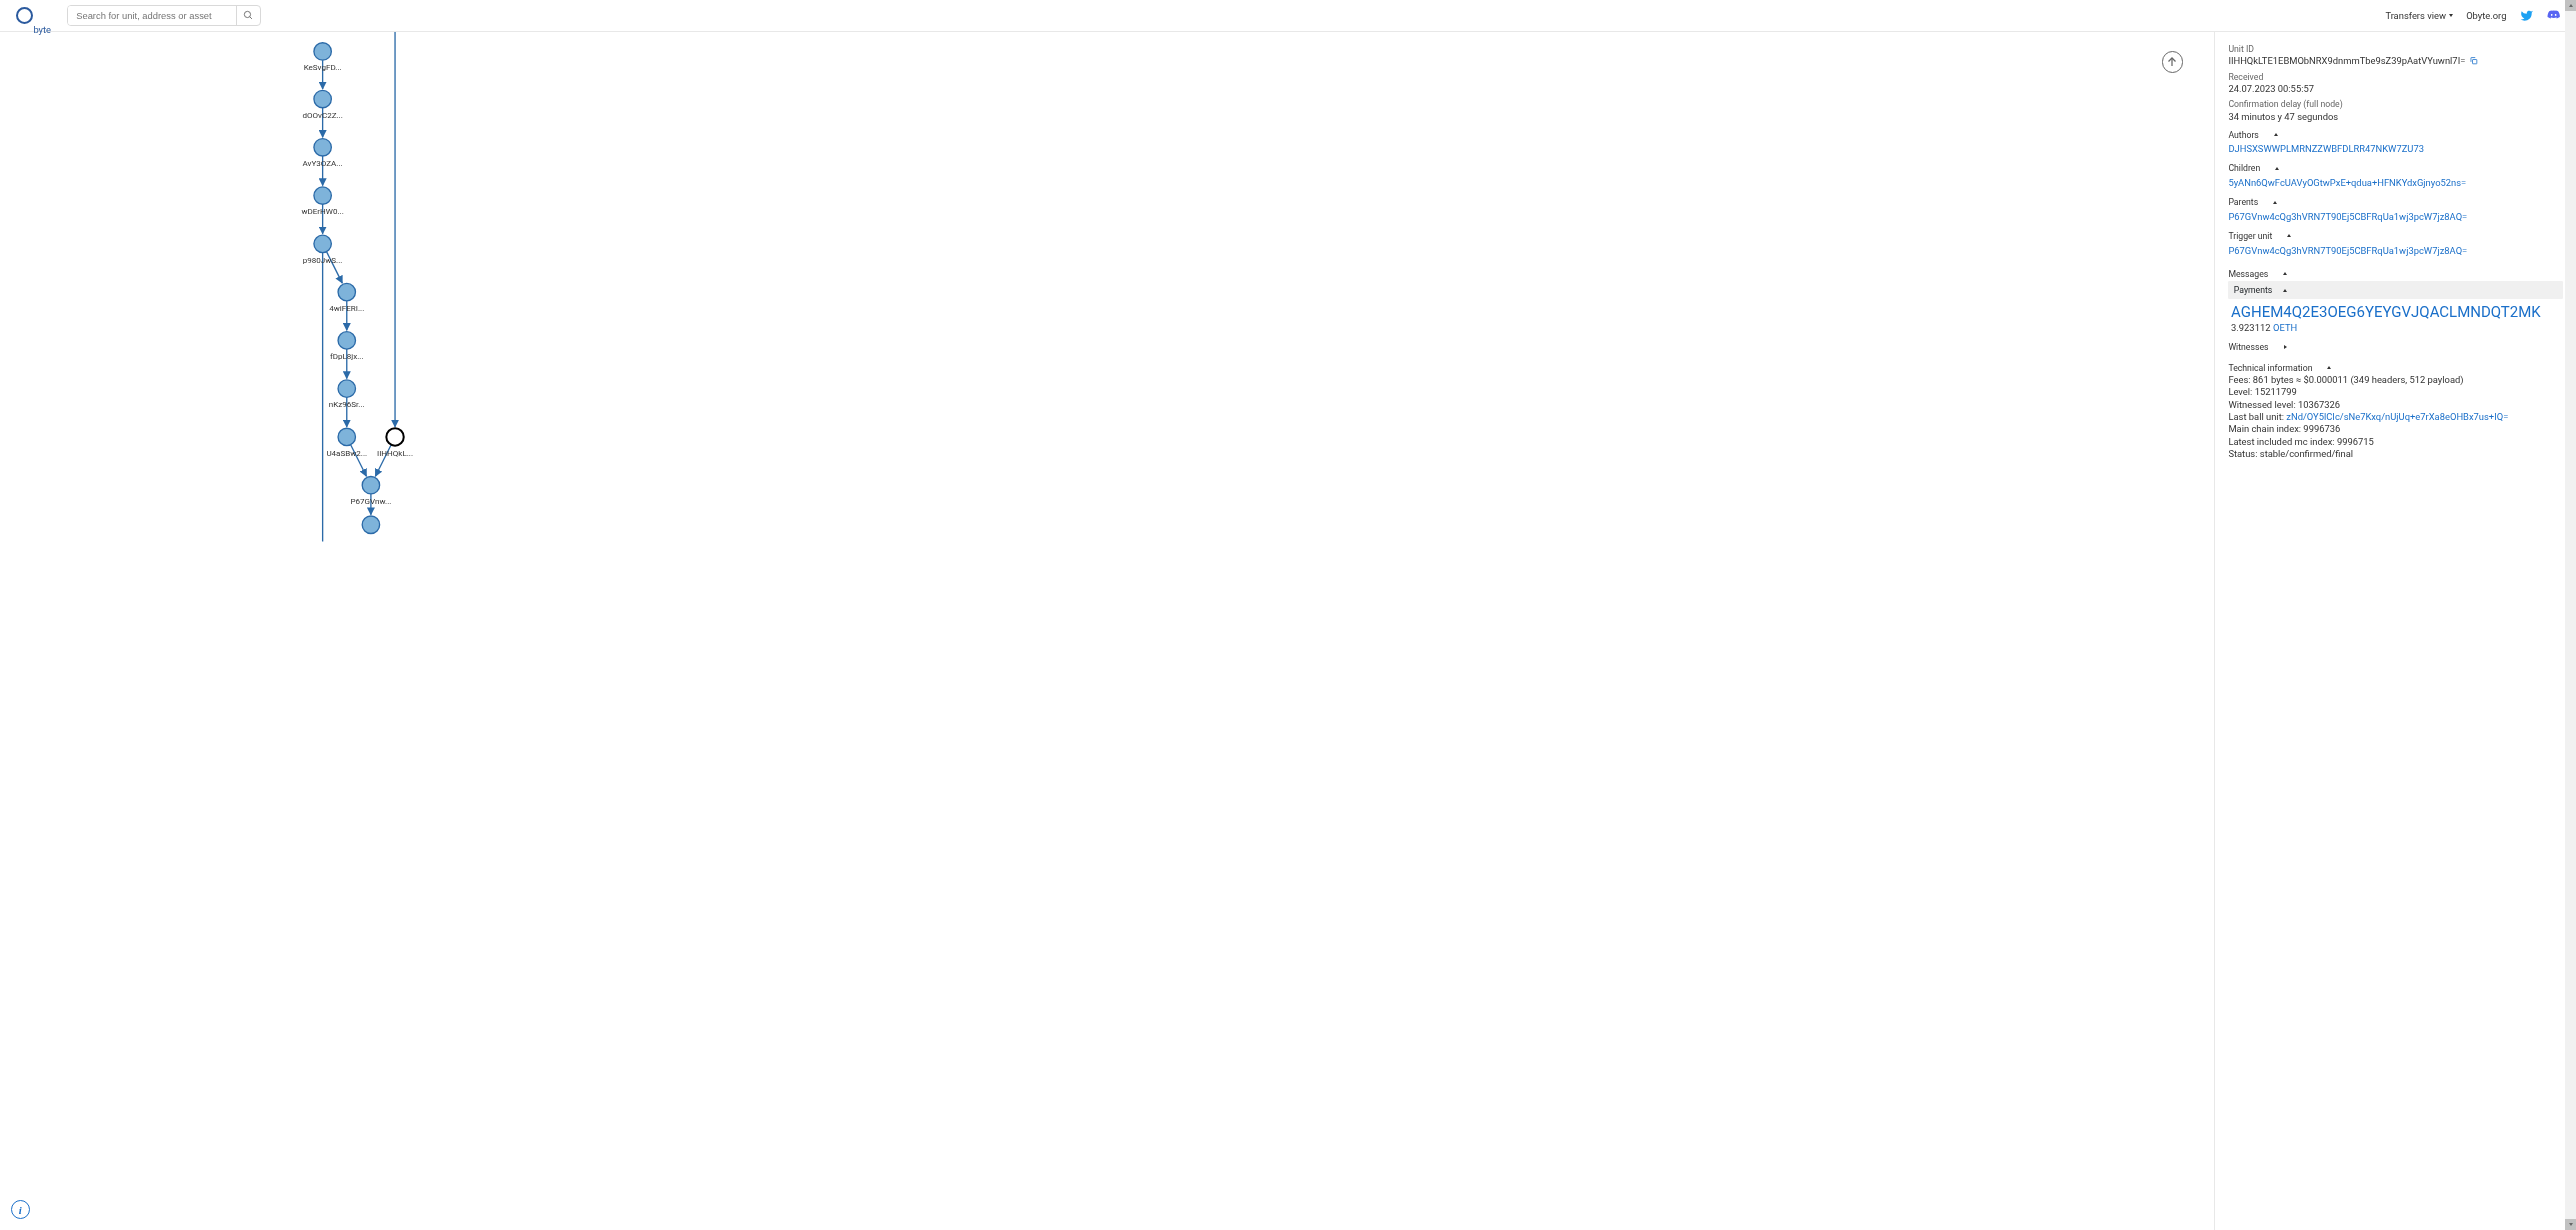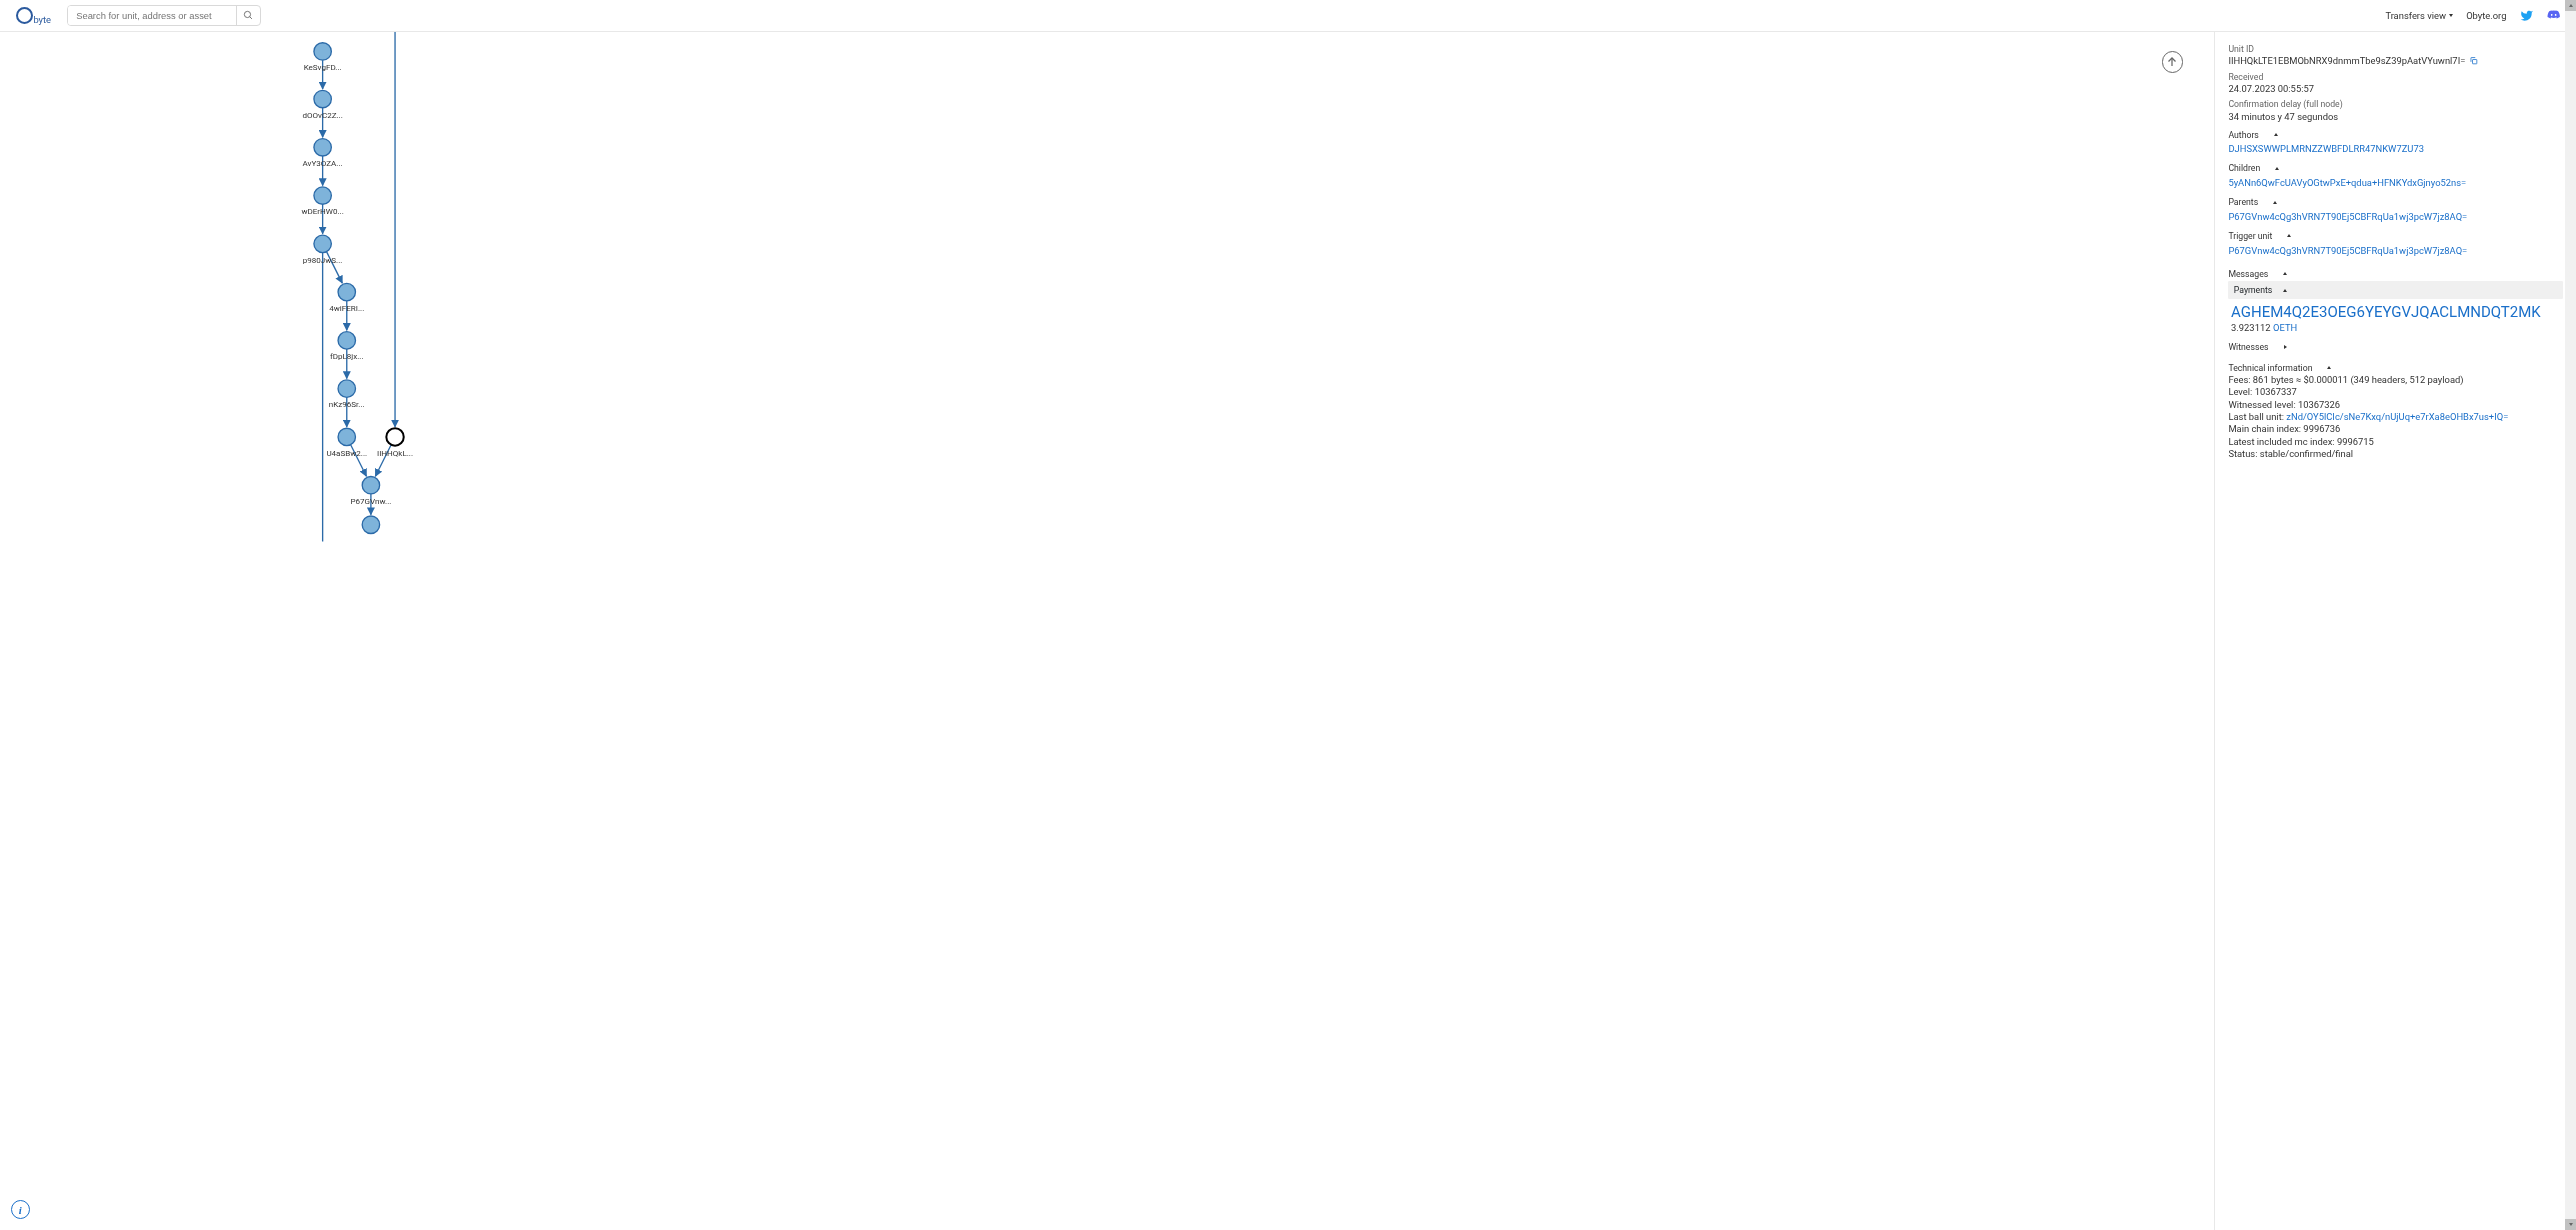--- a/index.html
+++ b/index.html
@@ -2,21 +2,21 @@
 <html style="font-size:10.7px"><head>
 <meta charset="utf-8">
 <style>
 * { margin: 0; padding: 0; box-sizing: border-box; }
 body { font-family: -apple-system, BlinkMacSystemFont, "Segoe UI", Roboto, Arial, sans-serif; background: #fff; color: #212529; overflow: hidden; }
 
 
 .header { height: 32px; display: flex; align-items: center; padding: 0 16px; border-bottom: 0.7px solid #e8e8e8; gap: 13.4px; }
 .logo { display: flex; align-items: center; gap: 2.7px; color: #2b5a9e; }
 .logo-circle { width: 17.4px; height: 17.4px; border: 2px solid #2b5a9e; border-radius: 50%; }
-.logo-text { font-size: 9.4px; color: #2b5a9e; position: relative; top: 4px; left: -2.7px; }
+.logo-text { font-size: 9.4px; color: #2b5a9e; position: relative; top: 14px; left: -2.7px; }
 .search-box { display: flex; align-items: center; border: 0.7px solid #d9d9d9; border-radius: 4px; overflow: hidden; height: 21.5px; }
 .search-box input { border: none; outline: none; padding: 4px 8px; width: 168px; font-size: 9.4px; }
 .search-btn { background: none; border: none; border-left: 0.7px solid #d9d9d9; width: 24px; height: 21.5px; display: flex; align-items: center; justify-content: center; cursor: pointer; }
 .spacer { flex: 1; }
 .nav-link { color: #333; text-decoration: none; font-size: 9.4px; display: flex; align-items: center; gap: 2.7px; }
 .social-icon { width: 13.4px; height: 13.4px; cursor: pointer; }
 
 
 .main { display: flex; height: calc(100vh - 32px); }
 .dag-area { flex: 1; position: relative; }
@@ -199,21 +199,21 @@
     <div class="section-header">
       <span>Witnesses</span>
       <span class="caret caret-right"></span>
     </div>
 
     <div class="section-header" style="margin-top:10.7px">
       <span>Technical information</span>
       <span class="caret caret-up"></span>
     </div>
     <div class="tech-line">Fees: 861 bytes ≈ $0.000011 (349 headers, 512 payload)</div>
-    <div class="tech-line">Level: 10367337</div>
+    <div class="tech-line">Level: 15211799</div>
     <div class="tech-line">Witnessed level: 10367326</div>
     <div class="tech-line">
       <span>Last ball unit: </span><a class="link">zNd/OY5lCIc/sNe7Kxq/nUjUq+e7rXa8eOHBx7us+IQ=</a>
     </div>
     <div class="tech-line">Main chain index: 9996736</div>
     <div class="tech-line">Latest included mc index: 9996715</div>
     <div class="tech-line">Status: stable/confirmed/final</div>
   </div>
 
   <div class="scrollbar-track">

